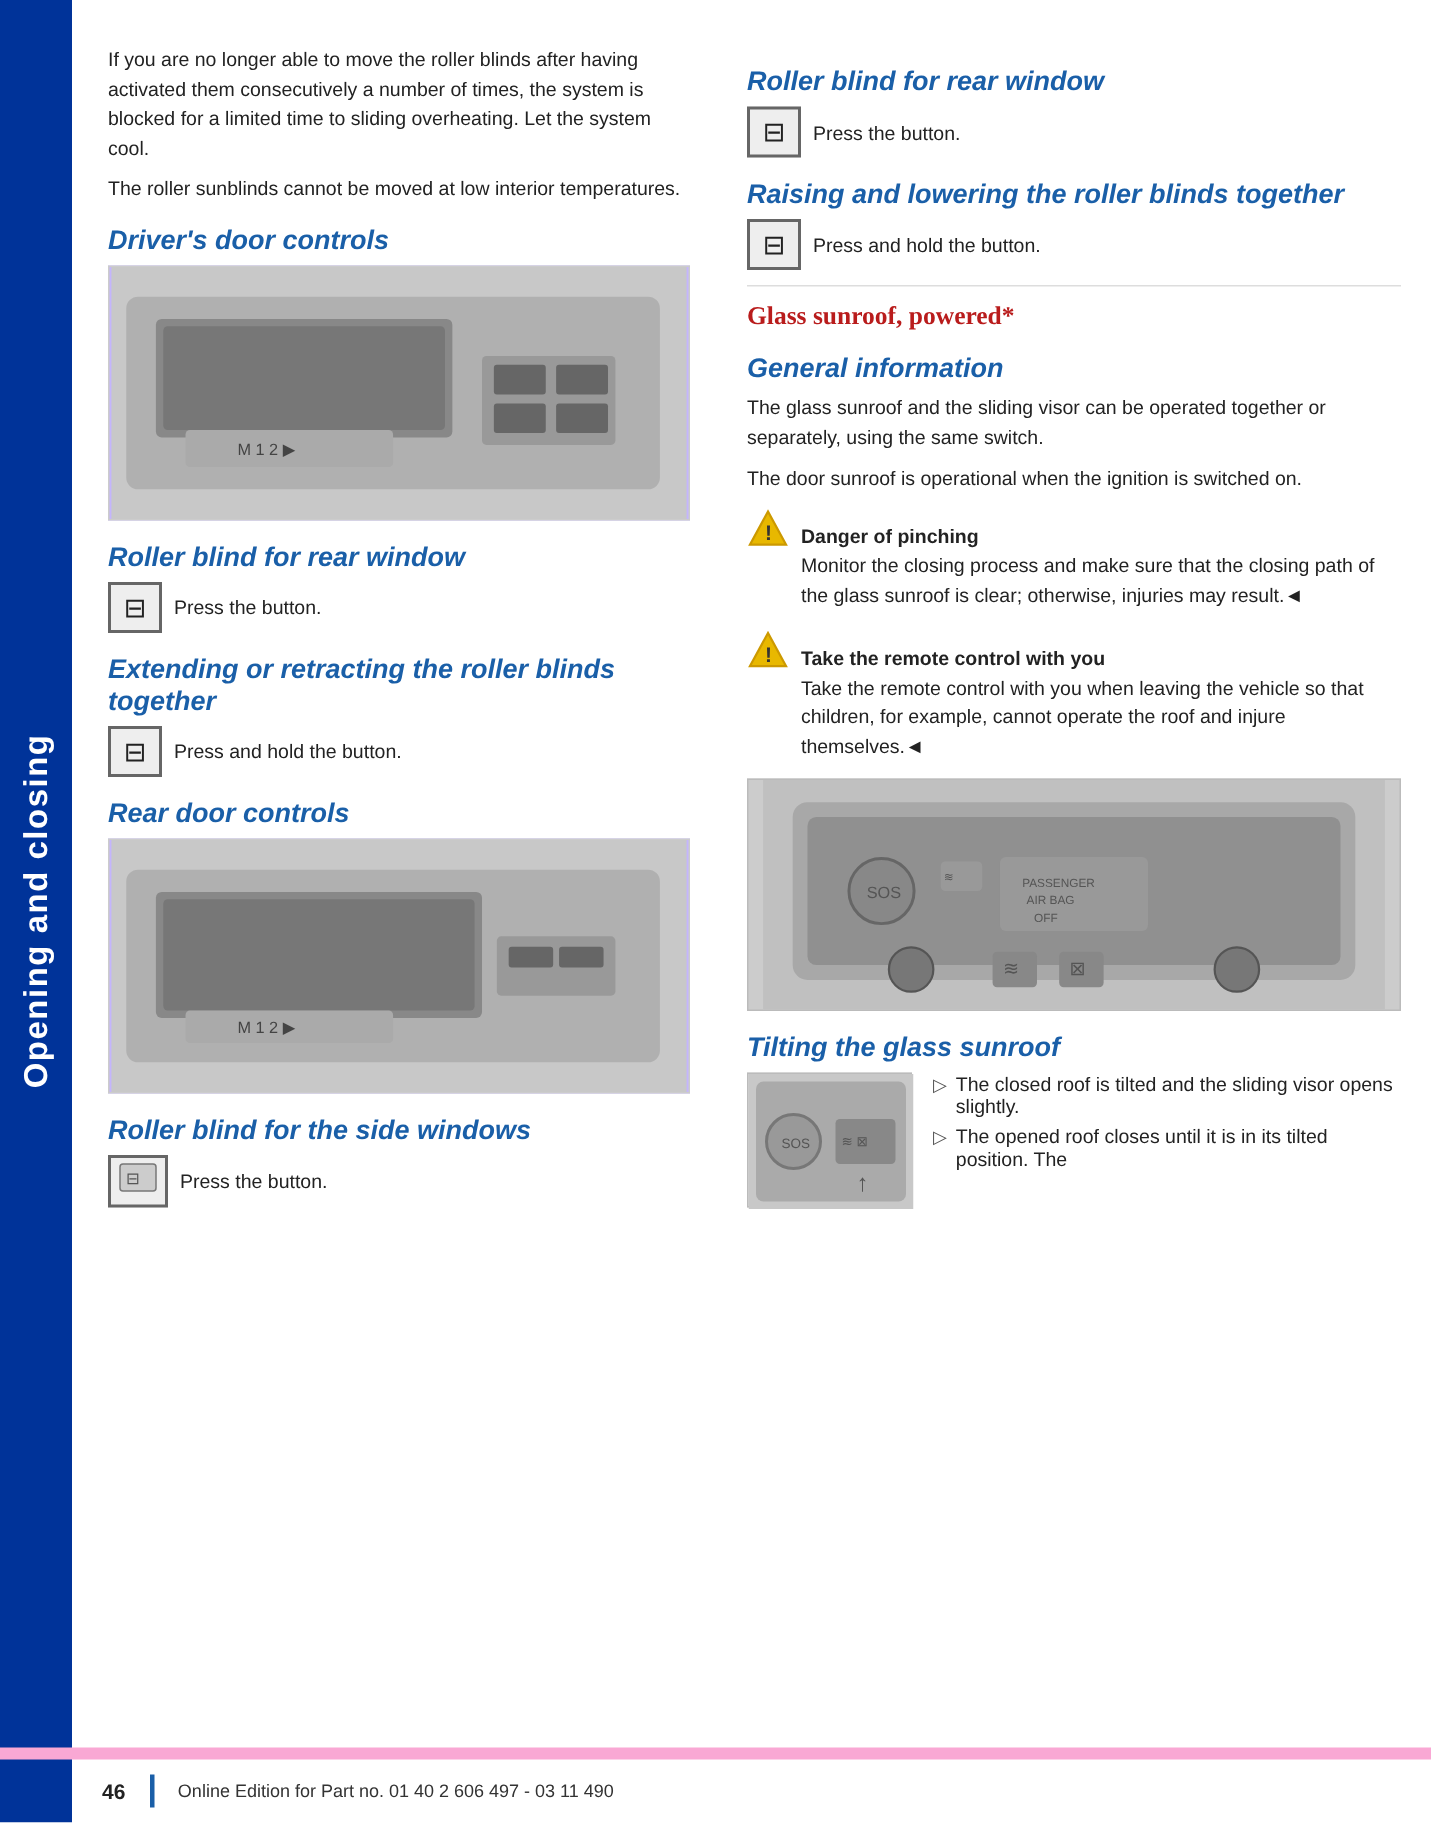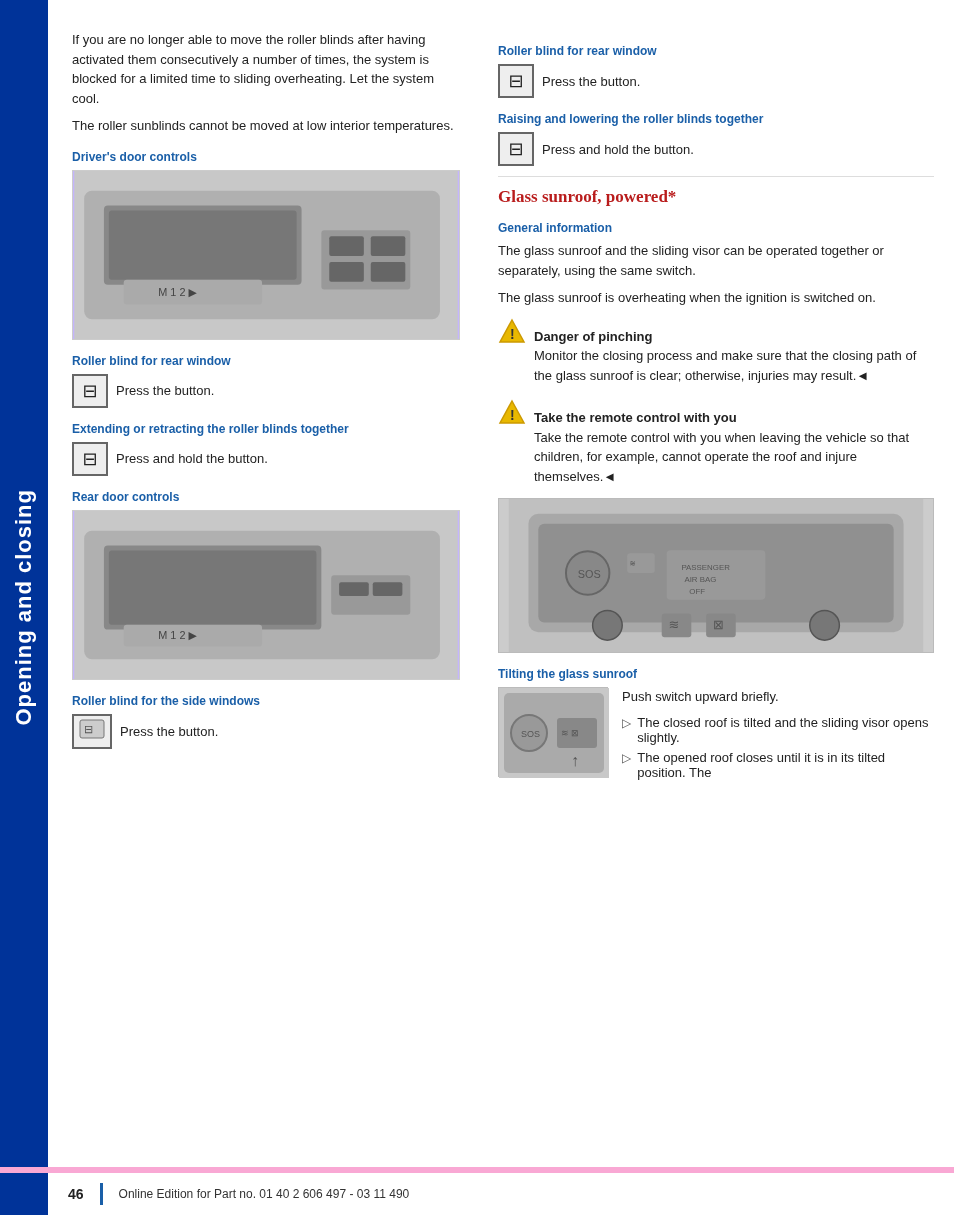--- a/index.html
+++ b/index.html
@@ -52,23 +52,24 @@
     }
     
     .right-col {
       flex: 1;
       padding: 0 20px 0 20px;
     }
     
     .section-heading {
       color: #1a5fa8;
       font-weight: bold;
-      font-size: 12px;
+      font-size: 18px;
       margin-bottom: 6px;
       margin-top: 14px;
+      font-style: italic;
     }
     .section-heading-large {
       color: #b91c1c;
       font-weight: bold;
       font-size: 17px;
       margin-bottom: 8px;
       margin-top: 10px;
       font-family: Liberation Serif, serif;
     }
     p {
@@ -173,21 +174,21 @@
     }
     
     .footer {
       position: absolute;
       bottom: 0;
       left: 0;
       right: 0;
       display: flex;
       align-items: center;
       padding: 10px 52px 10px 68px;
-      border-top: 6px solid #f9a8d4;
+      border-top: 8px solid #f9a8d4;
     }
     .page-num {
       font-weight: bold;
       font-size: 14px;
       margin-right: 16px;
     }
     .footer-line {
       width: 3px;
       height: 22px;
       background: #1a5fa8;
@@ -304,21 +305,21 @@
         <span class="btn-icon">⊟</span>
         <span>Press and hold the button.</span>
       </div>
 
       <hr class="divider">
 
       <div class="section-heading-large">Glass sunroof, powered*</div>
 
       <div class="section-heading">General information</div>
       <p>The glass sunroof and the sliding visor can be operated together or separately, using the same switch.</p>
-      <p>The glass sunroof is overheating when the ignition is switched on.</p>
+      <p>The door sunroof is operational when the ignition is switched on.</p>
 
       <div class="warning-box">
         <svg class="warning-icon" viewBox="0 0 28 28" xmlns="http://www.w3.org/2000/svg">
           <polygon points="14,2 26,24 2,24" fill="#e8b800" stroke="#cc9900" stroke-width="1.5"></polygon>
           <text x="12" y="21" font-size="14" font-weight="bold" fill="#333">!</text>
         </svg>
         <div class="warning-text">
           <strong>Danger of pinching</strong><br>
           <span>Monitor the closing process and make sure that the closing path of the glass sunroof is clear; otherwise, injuries may result.◄</span>
         </div>
@@ -369,21 +370,20 @@
 
             <circle cx="30" cy="45" r="18" fill="#999" stroke="#777" stroke-width="2"></circle>
             <text x="22" y="49" font-size="9" fill="#555">SOS</text>
             <rect x="58" y="30" width="40" height="30" rx="3" fill="#888"></rect>
             <text x="62" y="48" font-size="9" fill="#555">≋ ⊠</text>
 
             <text x="72" y="78" font-size="16" fill="#555">↑</text>
           </svg>
         </div>
         <div class="tilt-text">
-          <p>Push switch upward briefly.</p>
           <div class="bullet-item">
             <span class="bullet-arrow">▷</span>
             <span>The closed roof is tilted and the sliding visor opens slightly.</span>
           </div>
           <div class="bullet-item">
             <span class="bullet-arrow">▷</span>
             <span>The opened roof closes until it is in its tilted position. The</span>
           </div>
         </div>
       </div>

